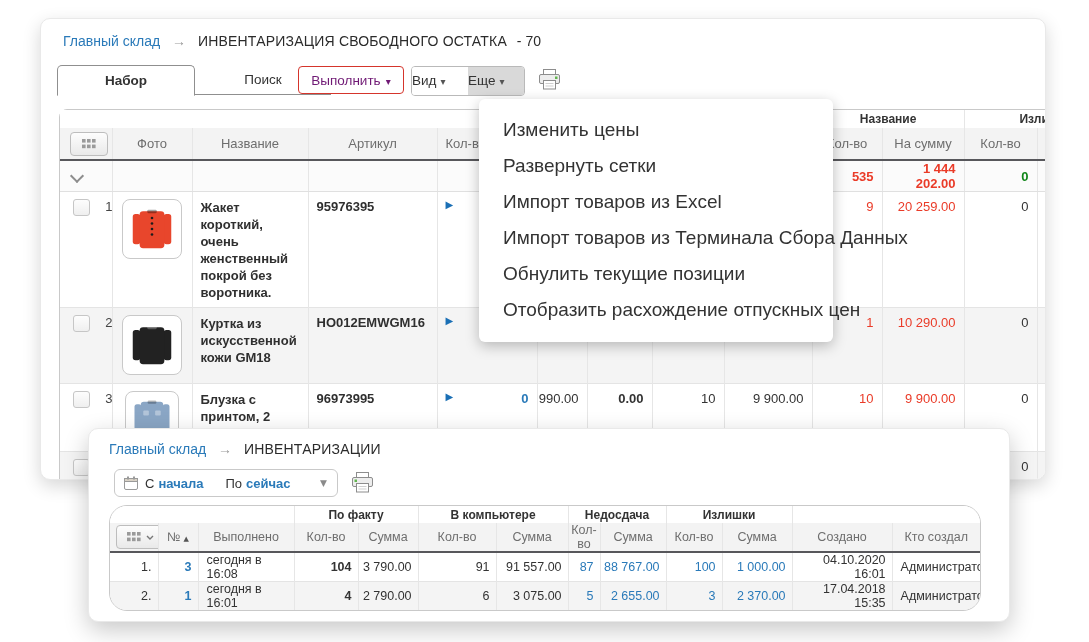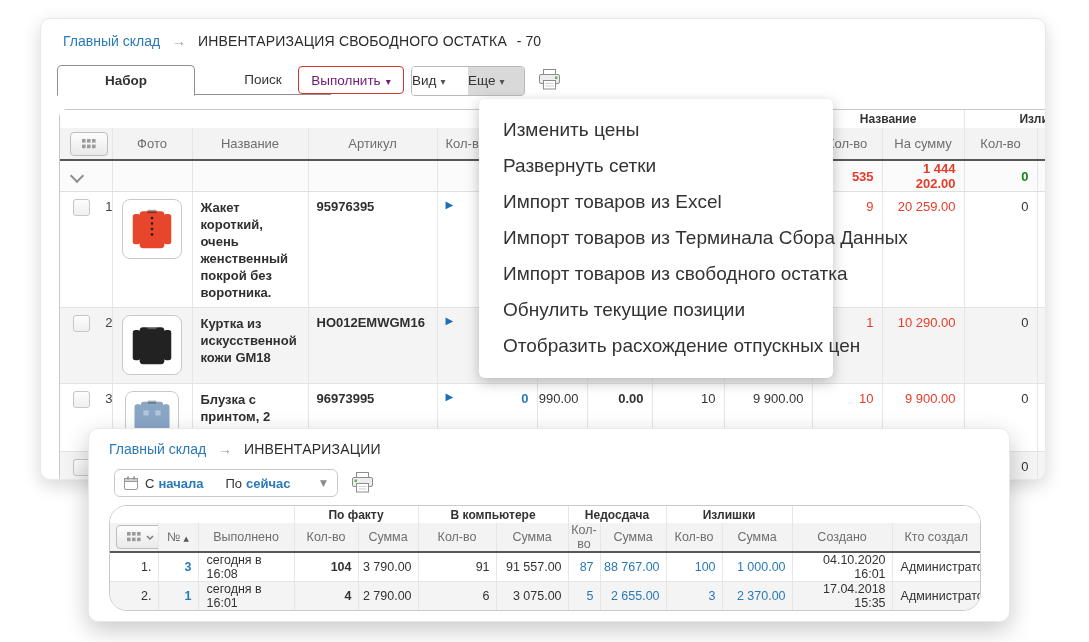--- a/index.html
+++ b/index.html
@@ -330,21 +330,20 @@
         </tr>
       </tbody>
     </table>
   </div>
 
   <div class="menu">
     <div class="menu-item">Изменить цены</div>
     <div class="menu-item">Развернуть сетки</div>
     <div class="menu-item">Импорт товаров из Excel</div>
     <div class="menu-item">Импорт товаров из Терминала Сбора Данных</div>
-    <div class="menu-item">Импорт товаров из свободного остатка</div>
     <div class="menu-item">Обнулить текущие позиции</div>
     <div class="menu-item">Отобразить расхождение отпускных цен</div>
   </div>
 </div>
 
 <div class="card" id="w2">
 
   <div class="crumbs" style="top:12px;left:20px">
     <span class="lnk">Главный склад</span>
     <span class="arr">→</span>

